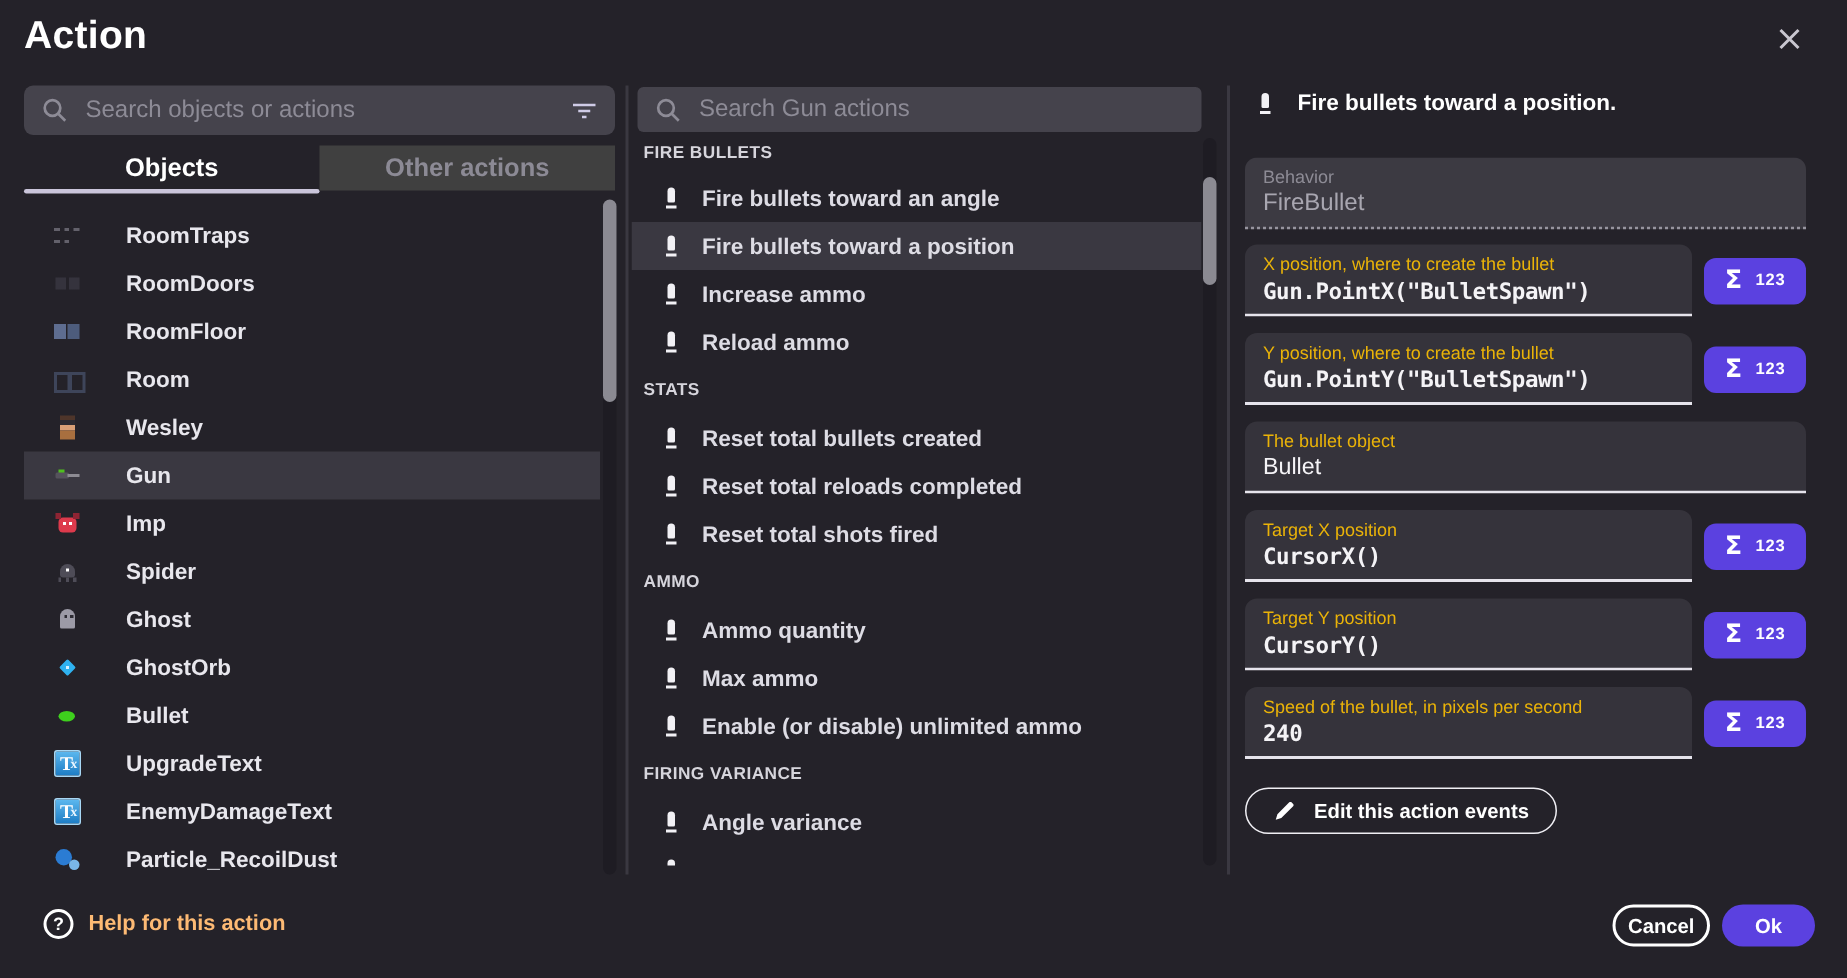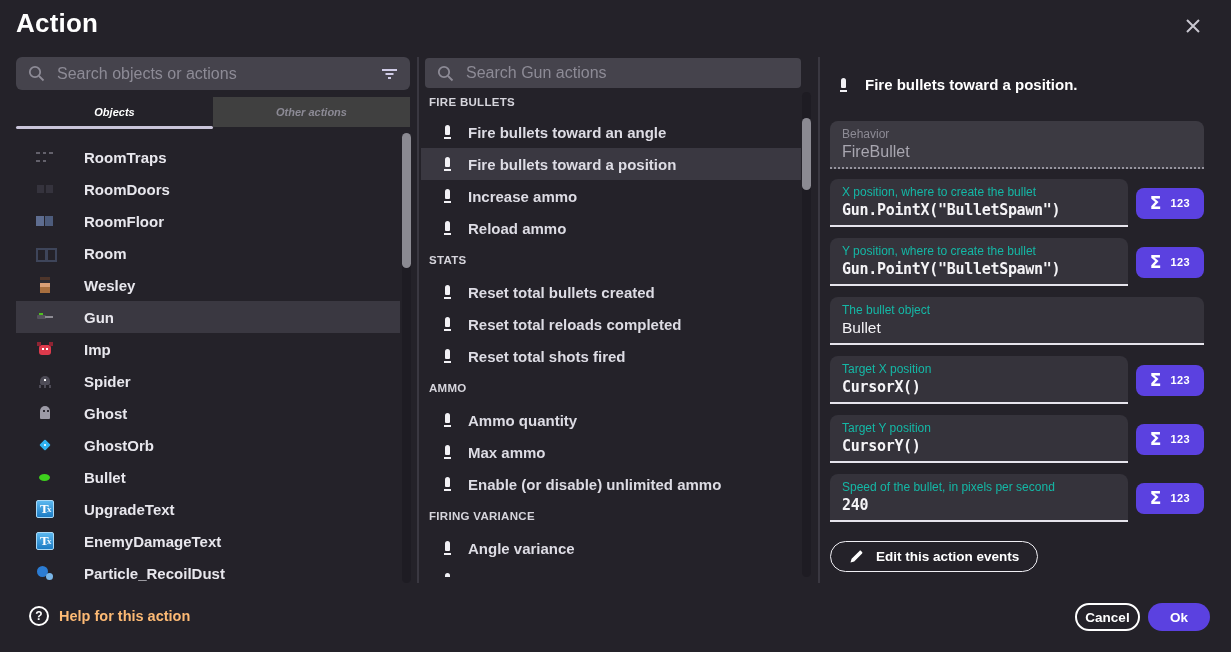--- a/index.html
+++ b/index.html
@@ -21,21 +21,21 @@
   .searchbox {
     background:#45434c; border-radius:6px; display:flex; align-items:center;
     padding:0 12px; gap:12px; cursor:text;
   }
   .searchbox .ph { color:#8d8b96; font-size:16px; flex:1; white-space:nowrap; overflow:hidden; }
   .search-left  { left:16px;  top:57px; width:394px; height:33px; }
   .search-mid   { left:425px; top:58px; width:376px; height:30px; border-radius:4px; }
 
   
   .tabs { left:16px; top:97px; width:394px; height:30px; display:flex; }
-  .tab { flex:1; display:flex; align-items:center; justify-content:center; font-size:11px; font-weight:700; cursor:pointer; position:relative;font-style:italic; }
+  .tab { flex:1; display:flex; align-items:center; justify-content:center; font-size:17px; font-weight:700; cursor:pointer; position:relative; }
   .tab.active { color:#ffffff; background:transparent; }
   .tab.active::after { content:''; position:absolute; left:0; right:0; bottom:-2px; height:3px; background:#cac5da; border-radius:2px; }
   .tab.inactive { color:#8c8a95; background:#404040; }
 
   
   .objlist { left:16px; top:133px; width:384px; height:450px; overflow:hidden; padding-top:8px; }
   .orow { height:32px; display:flex; align-items:center; padding-left:20px; gap:30px; cursor:pointer;text-align:right; }
   .orow.selected { background:#3a3841; }
   .olabel { font-size:15px; font-weight:700; color:#e8e7ed; }
 
@@ -53,31 +53,31 @@
   .mrow.selected { background:#3a3841; }
   .mlabel { font-size:15px; font-weight:700; color:#dddce4; }
 
   
   .bicon { width:7px; height:14px; position:relative; flex:none; }
   .bicon::before { content:''; position:absolute; left:1px; top:0; width:5px; height:10px;
                    background:#f2f1f5; border-radius:2.5px 2.5px 1px 1px; }
   .bicon::after  { content:''; position:absolute; left:0; bottom:0; width:7px; height:2px; background:#f2f1f5; }
 
   
-  .rpanel { left:830px; top:72px; width:374px; }
+  .rpanel { left:830px; top:56px; width:374px; }
   .rheader { height:49px; display:flex; align-items:flex-start; gap:18px; padding-left:10px; padding-top:3px; }
   .rheader .txt { font-size:15px; font-weight:700; color:#ffffff; padding-top:1px; }
 
   .frow { display:flex; gap:8px; align-items:center; margin-bottom:11px; }
   .frow:first-of-type { margin-bottom:10px; }
   .fbox {
     flex:1; height:48px; background:#35333b; border-radius:8px 8px 0 0;
     border-bottom:2px solid #e6e4ec; padding:6px 12px 0 12px; cursor:text; overflow:hidden;
   }
-  .flabel { font-size:12px; color:#14b8a6; white-space:nowrap; }
+  .flabel { font-size:12px; color:#eab308; white-space:nowrap; }
   .fvalue { font-size:15.5px; font-weight:500; color:#f4f3f6; margin-top:2px; white-space:nowrap; }
   .fvalue.mono { font-family:"DejaVu Sans Mono", monospace; font-weight:700; font-size:15px; letter-spacing:-.3px; }
   .fbox.disabled { background:#3c3a42; border-bottom:2px dotted #97959f; cursor:default; }
   .fbox.disabled .flabel { color:#8d8b95; }
   .fbox.disabled .fvalue { color:#a8a6b0; font-weight:400; font-size:16px; }
 
   .sigbtn {
     flex:none; width:68px; height:31px; border:none; border-radius:8px;
     background:var(--accent,#5b41e0); color:#fff; display:flex; align-items:center; justify-content:center;
     gap:9px; cursor:pointer;

